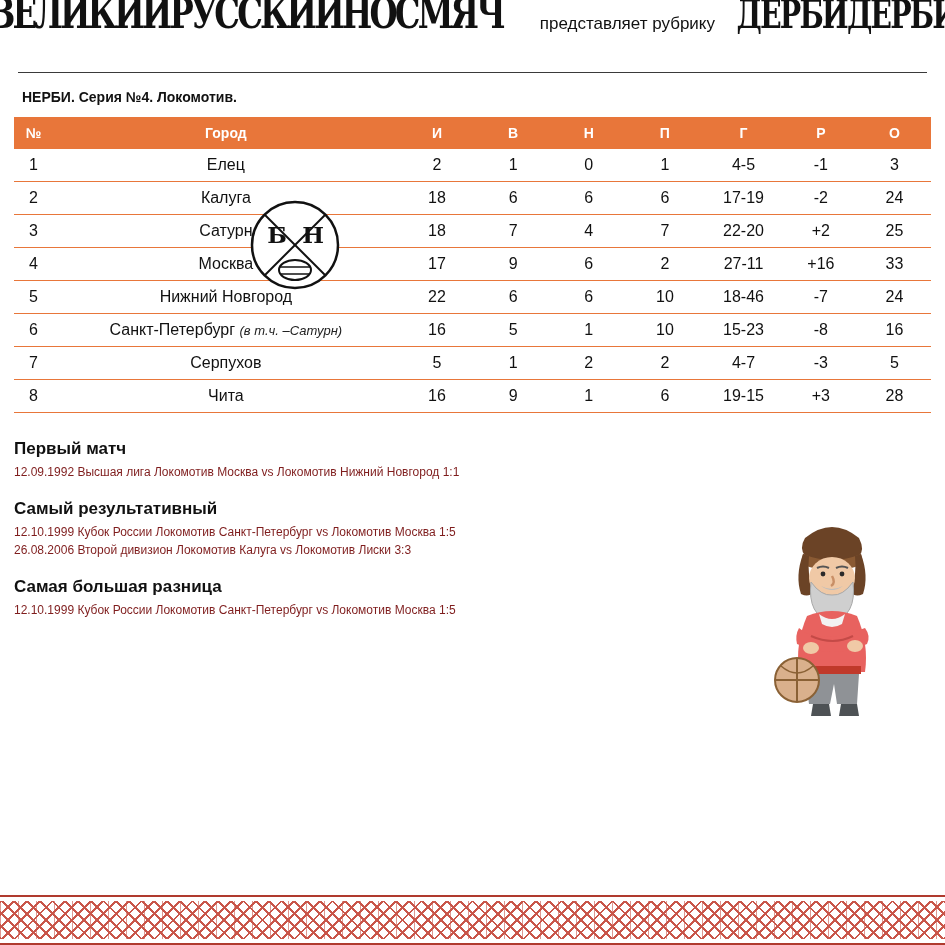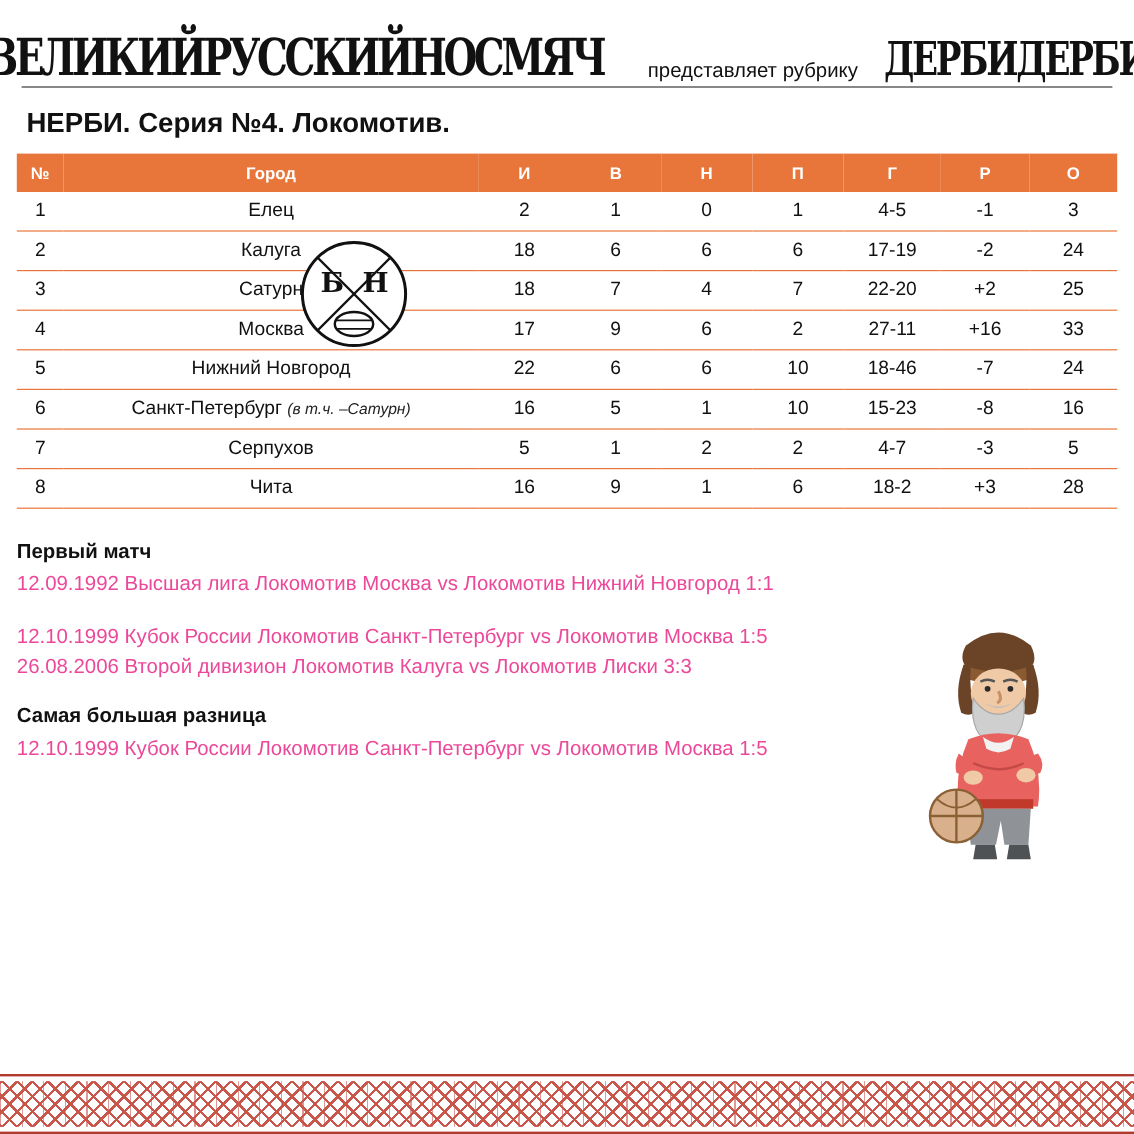--- a/index.html
+++ b/index.html
@@ -15,21 +15,21 @@
     position: relative;
     overflow: hidden;
   }
 
   
   .masthead {
     position: relative;
     height: 70px;
     margin: 0 18px;
     display: flex;
-    align-items: flex-end;
+    align-items: flex-start;
     justify-content: center;
   }
   .masthead-inner {
     display: flex;
     align-items: baseline;
     justify-content: center;
     width: 100%;
     gap: 6px;
   }
   .logo-left {
@@ -61,21 +61,21 @@
     white-space: nowrap;
   }
   .header-rule {
     margin: 2px 18px 0 18px;
     border-bottom: 1.5px solid #3a3a3a;
   }
 
   
   .doc-title {
     margin: 16px 0 12px 22px;
-    font-size: 23px;
+    font-size: 14px;
     font-weight: bold;
     color: #111;
   }
 
   
   .table-wrap {
     margin: 0 14px;
   }
   table.standings {
     width: 100%;
@@ -131,22 +131,22 @@
     width: 700px;
   }
   .note-block { margin-bottom: 18px; }
   .note-head {
     font-size: 17px;
     font-weight: bold;
     color: #111;
     margin-bottom: 4px;
   }
   .note-line {
-    font-size: 17px;
-    color: #ec4899;
+    font-size: 12px;
+    color: #7f1d1d;
     line-height: 1.5;
     white-space: nowrap;
   }
 
   
   .mascot {
     position: absolute;
     right: 48px;
     top: 508px;
     width: 130px;
@@ -283,21 +283,21 @@
         <td class="col-diff">-3</td>
         <td class="col-pts">5</td>
       </tr>
       <tr>
         <td class="col-num">8</td>
         <td class="col-city"><span>Чита</span><span class="city-note"></span></td>
         <td class="col-stat">16</td>
         <td class="col-stat">9</td>
         <td class="col-stat">1</td>
         <td class="col-stat">6</td>
-        <td class="col-goals">18-2</td>
+        <td class="col-goals">19-15</td>
         <td class="col-diff">+3</td>
         <td class="col-pts">28</td>
       </tr>
     </tbody>
   </table>
 </div>
 
 <div class="emblem">
   <svg width="92" height="92" viewBox="0 0 92 92">
     <circle cx="46" cy="46" r="43" fill="#ffffff" stroke="#111" stroke-width="2.5"></circle>
@@ -312,20 +312,21 @@
 </div>
 
 <div class="notes">
 
   <div class="note-block">
     <div class="note-head">Первый матч</div>
     <div class="note-line">12.09.1992 Высшая лига Локомотив Москва vs Локомотив Нижний Новгород 1:1</div>
   </div>
 
   <div class="note-block">
+    <div class="note-head">Самый результативный</div>
     <div class="note-line">12.10.1999 Кубок России Локомотив Санкт-Петербург  vs Локомотив Москва 1:5</div>
     <div class="note-line">26.08.2006 Второй дивизион Локомотив Калуга vs Локомотив Лиски 3:3</div>
   </div>
 
   <div class="note-block">
     <div class="note-head">Самая большая разница</div>
     <div class="note-line">12.10.1999 Кубок России Локомотив Санкт-Петербург  vs Локомотив Москва 1:5</div>
   </div>
 
 </div>

